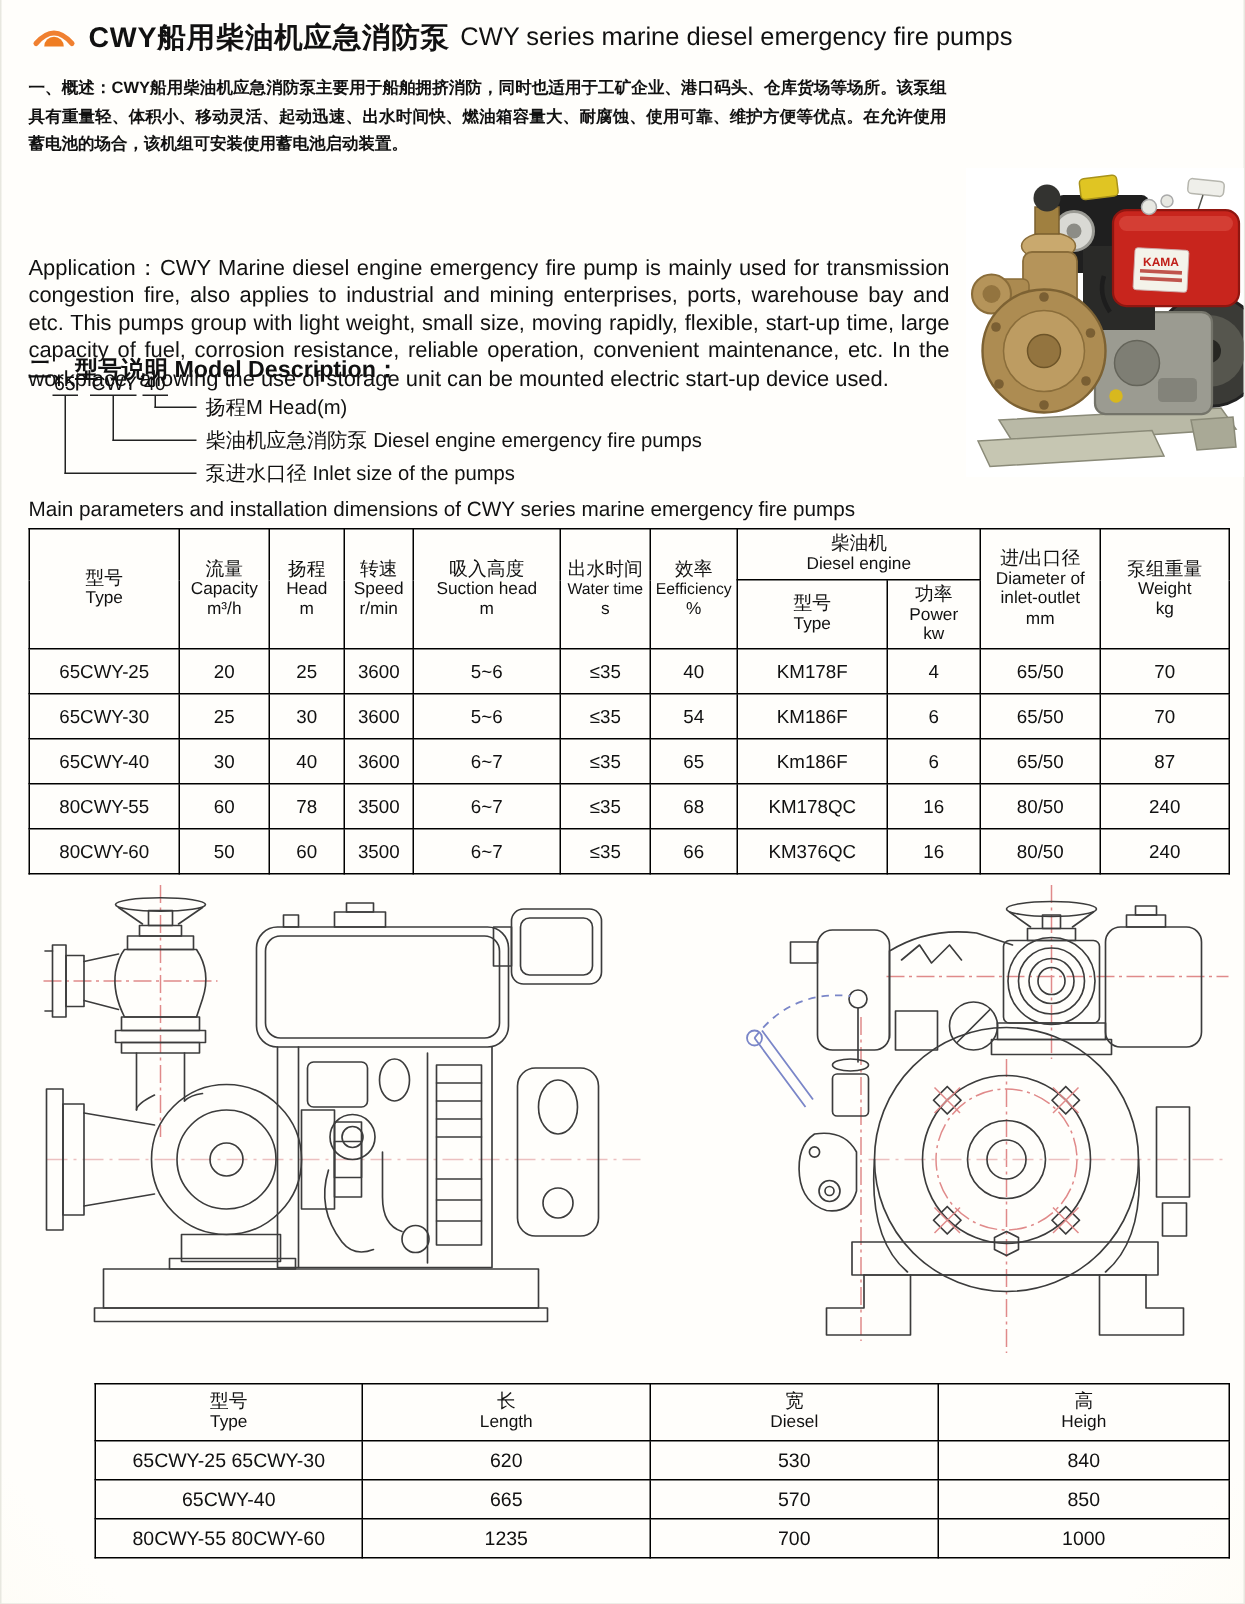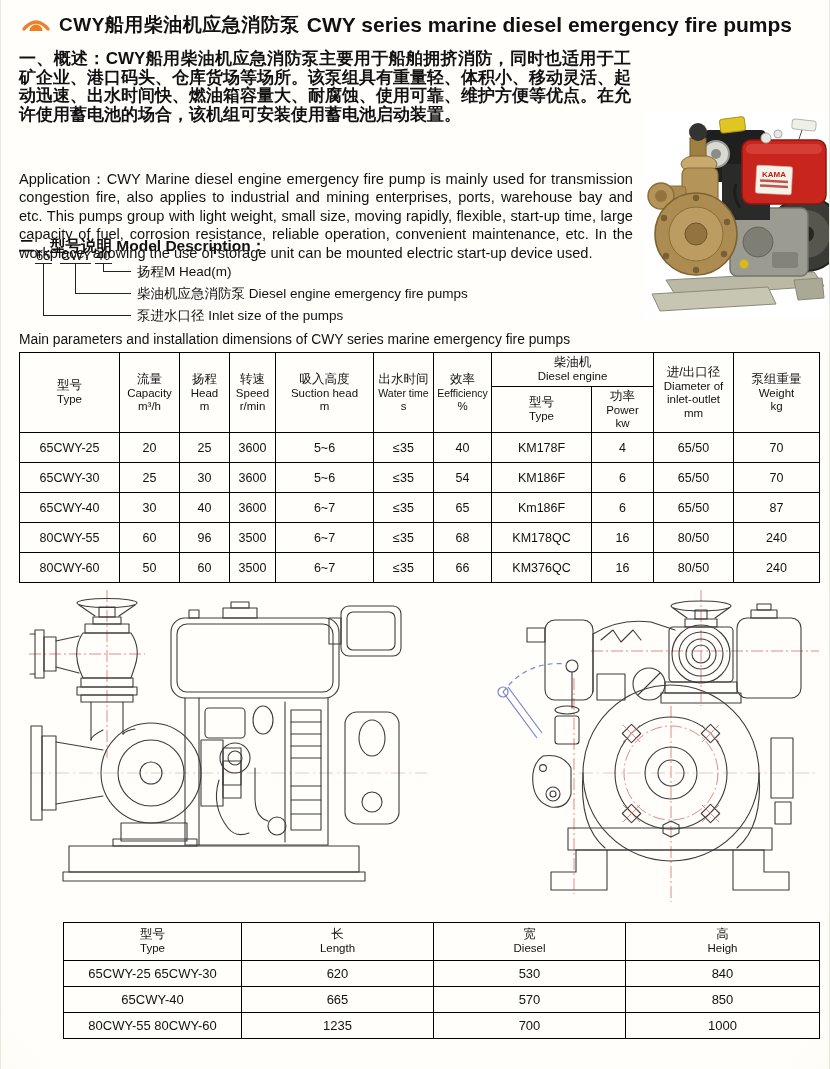--- a/index.html
+++ b/index.html
@@ -7,25 +7,25 @@
   .page {
     position:relative; width:828px; height:1069px; margin:0 auto; overflow:hidden;
     background: radial-gradient(135% 135% at 50% 42%, #fffefb 52%, #f5eed2 100%);
     color:#111;
     font-family:"Liberation Sans","DejaVu Sans",sans-serif;
   }
   
   .hdr { position:absolute; left:20px; top:12px; width:790px; display:flex; align-items:center; }
   .hdr svg { flex:0 0 auto; margin-right:8px; }
   .title-cn { font-size:19px; font-weight:bold; letter-spacing:.5px; }
-  .title-en { font-size:21px; font-weight:bold; margin-left:7px; }
+  .title-en { font-size:17px; font-weight:normal; margin-left:7px; }
   
   .overview {
     position:absolute; left:18px; top:50px; width:612px;
-    font-size:17px; line-height:18.6px; font-weight:600; text-align:justify;
+    font-size:11px; line-height:18.6px; font-weight:600; text-align:justify;
   }
   .application {
     position:absolute; left:18px; top:126px; width:614px;
     font-size:14.6px; line-height:18.4px; text-align:justify;margin-top:44px;
   }
   
   .photo { position:absolute; left:643px; top:112px; width:188px; height:206px; background:#fff; }
   
   .model-heading { position:absolute; left:18px; top:236px; font-size:15.5px; font-weight:600; }
   .model-diagram { position:absolute; left:18px; top:248px; width:600px; height:82px; font-size:13.5px; }
@@ -266,21 +266,21 @@
           <td>≤35</td>
           <td>65</td>
           <td>Km186F</td>
           <td>6</td>
           <td>65/50</td>
           <td>87</td>
         </tr>
         <tr>
           <td>80CWY-55</td>
           <td>60</td>
-          <td>96</td>
+          <td>78</td>
           <td>3500</td>
           <td>6~7</td>
           <td>≤35</td>
           <td>68</td>
           <td>KM178QC</td>
           <td>16</td>
           <td>80/50</td>
           <td>240</td>
         </tr>
         <tr>

